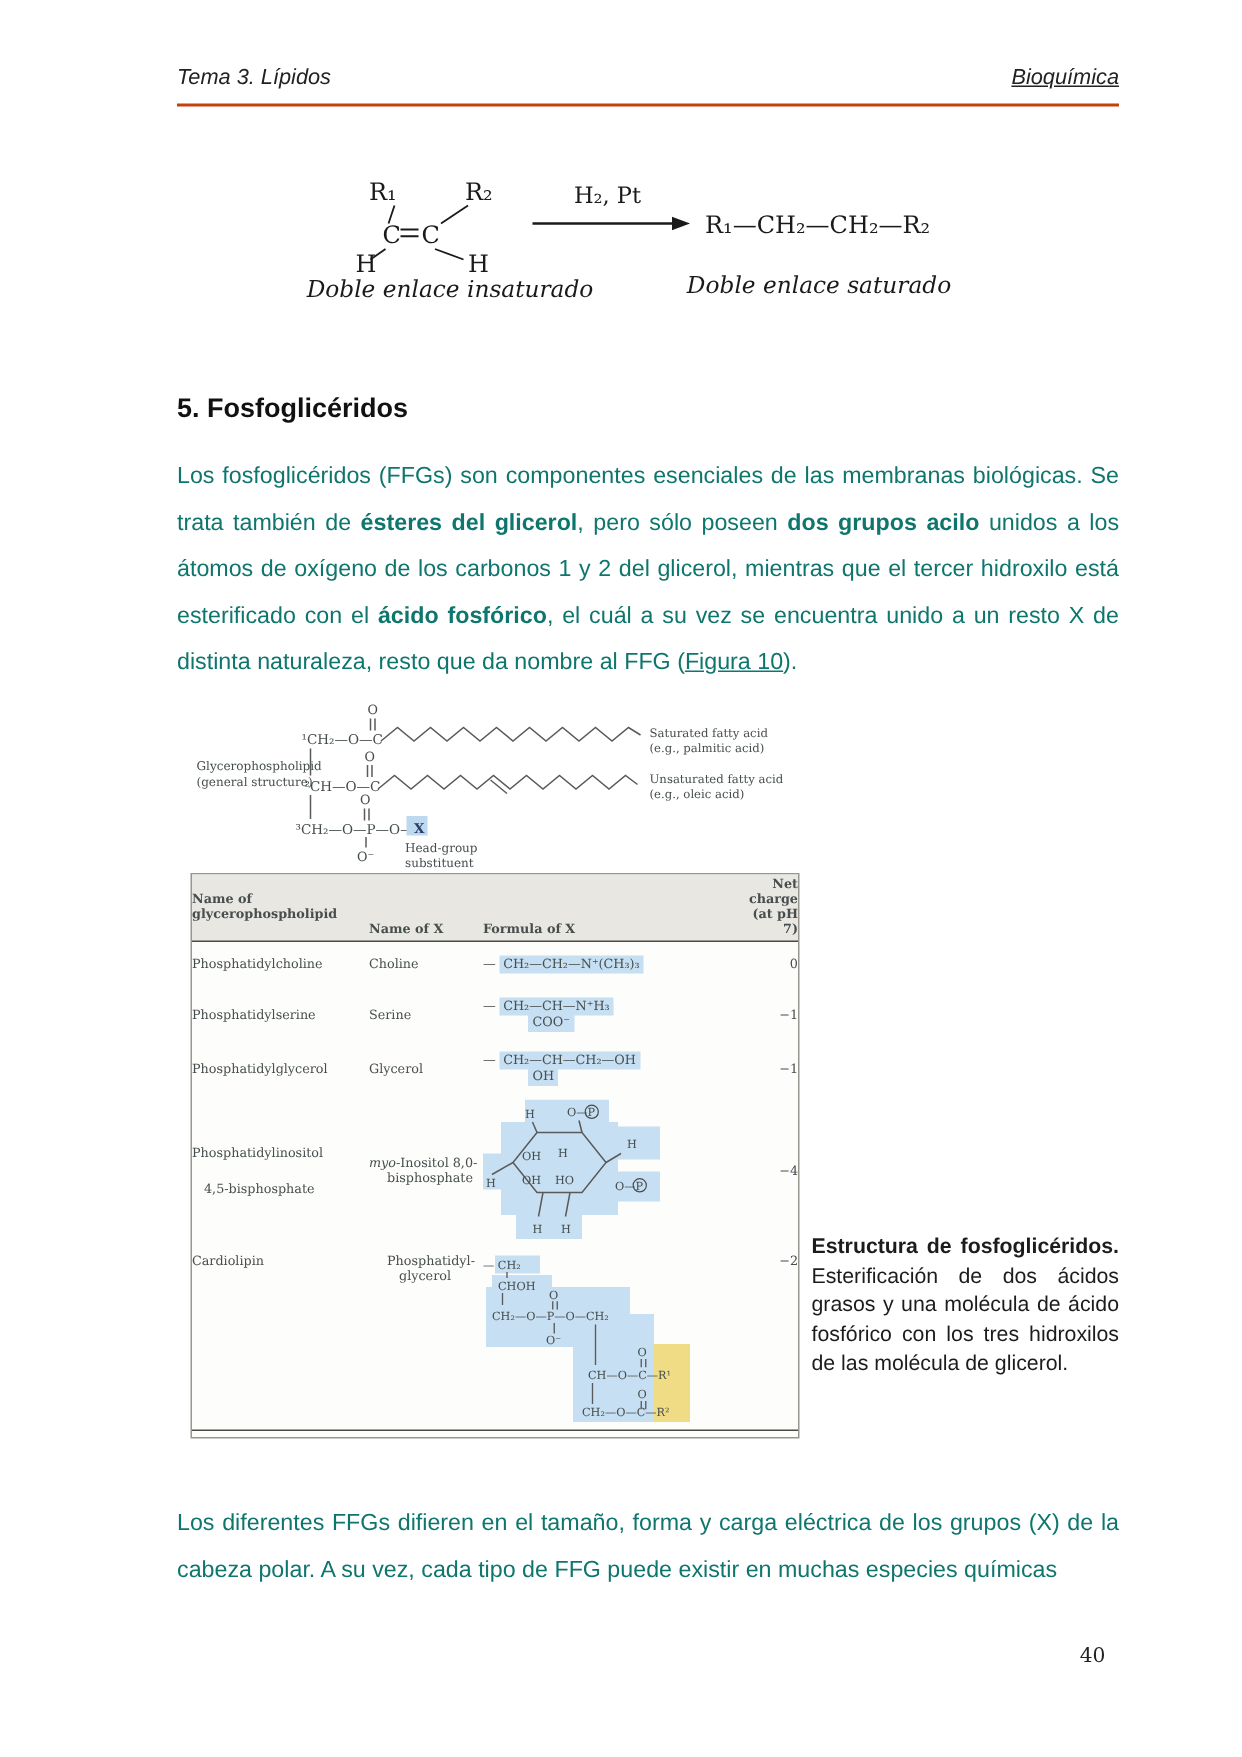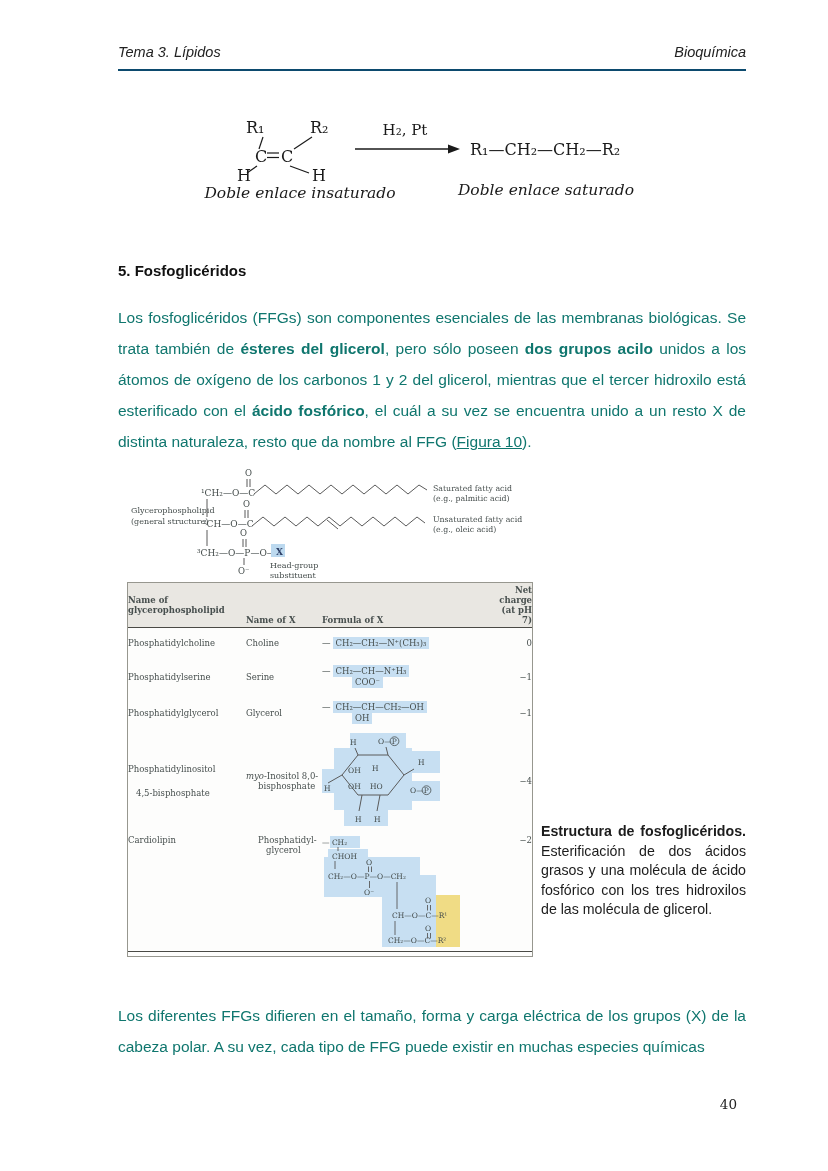--- a/index.html
+++ b/index.html
@@ -5,30 +5,30 @@
   * { margin:0; padding:0; box-sizing:border-box; }
   html,body { background:#ffffff; }
   .page {
     position:relative; width:828px; height:1171px; margin:0 auto;
     background:#ffffff; overflow:hidden;
     font-family:"Liberation Sans", sans-serif; color:#1c1c1c;
   }
   
   .pg-header {
     position:absolute; left:118px; top:44px; width:628px; height:27px;
-    border-bottom:2px solid #0c4a6e; font-size:14.5px; font-style:italic; color:#222;
+    border-bottom:2px solid #c2410c; font-size:14.5px; font-style:italic; color:#222;
   }
   .pg-header .hl-left { float:left; }
-  .pg-header .hl-right { float:right; }
+  .pg-header .hl-right { float:right;text-decoration:underline; }
 
   
   .reaction-wrap { position:absolute; left:118px; top:105px; width:628px; height:105px; }
 
   
-  .sec-heading { position:absolute; left:118px; top:262px; font-size:15px; font-weight:bold; color:#111; }
+  .sec-heading { position:absolute; left:118px; top:262px; font-size:18px; font-weight:bold; color:#111; }
 
   
   .body-par {
     position:absolute; left:118px; width:628px;
     font-size:15.5px; line-height:31px; text-align:justify; color:#0f766e;
   }
   .par-1 { top:302px; }
   .par-2 { top:1000px; }
   .body-par b { font-weight:bold; }
   .fig-ref { text-decoration:underline; }

